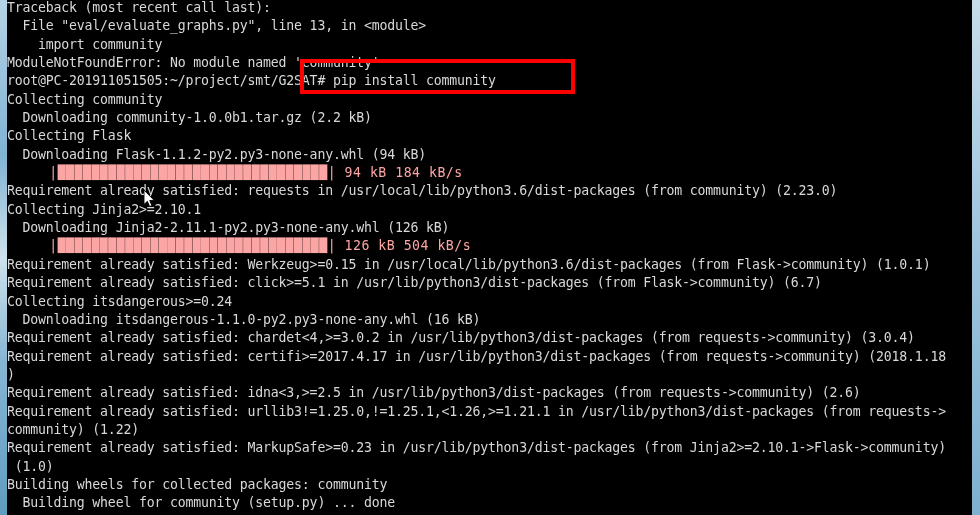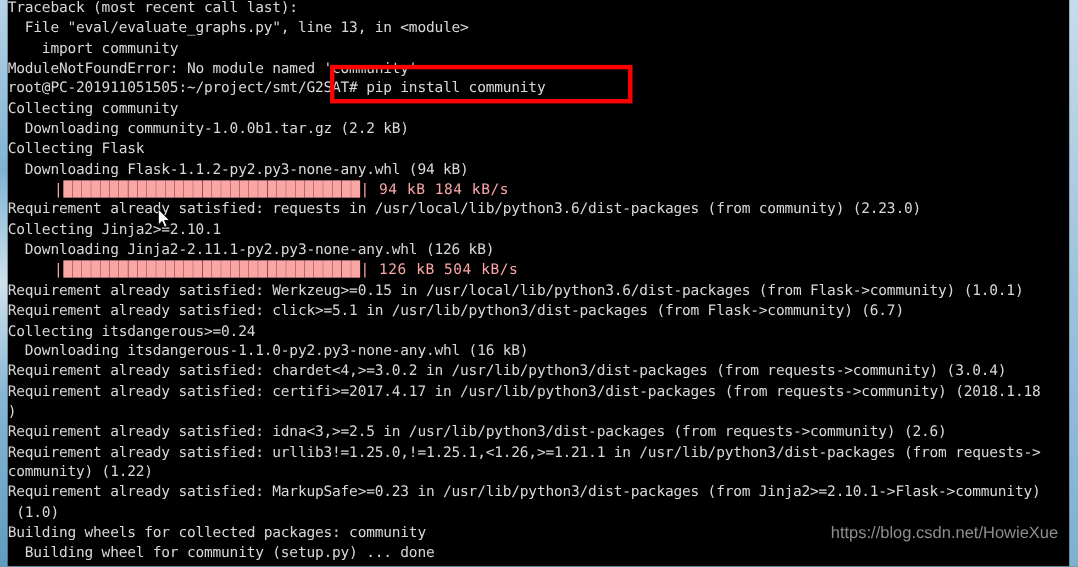--- a/index.html
+++ b/index.html
@@ -110,15 +110,14 @@
   </div>
 
   <div id="red-box"></div>
 
   <div id="cursor">
     <svg width="12" height="19" viewBox="0 0 12 19">
       <polygon points="0,0 0,14.5 3.4,11.3 5.6,16.6 7.9,15.6 5.7,10.5 10.2,10.4" fill="#ffffff" stroke="#000000" stroke-width="0.9"></polygon>
     </svg>
   </div>
 
-  <div id="watermark">https://blog.csdn.net/HowieXue</div>
 
 </div>
 
 </body></html>

